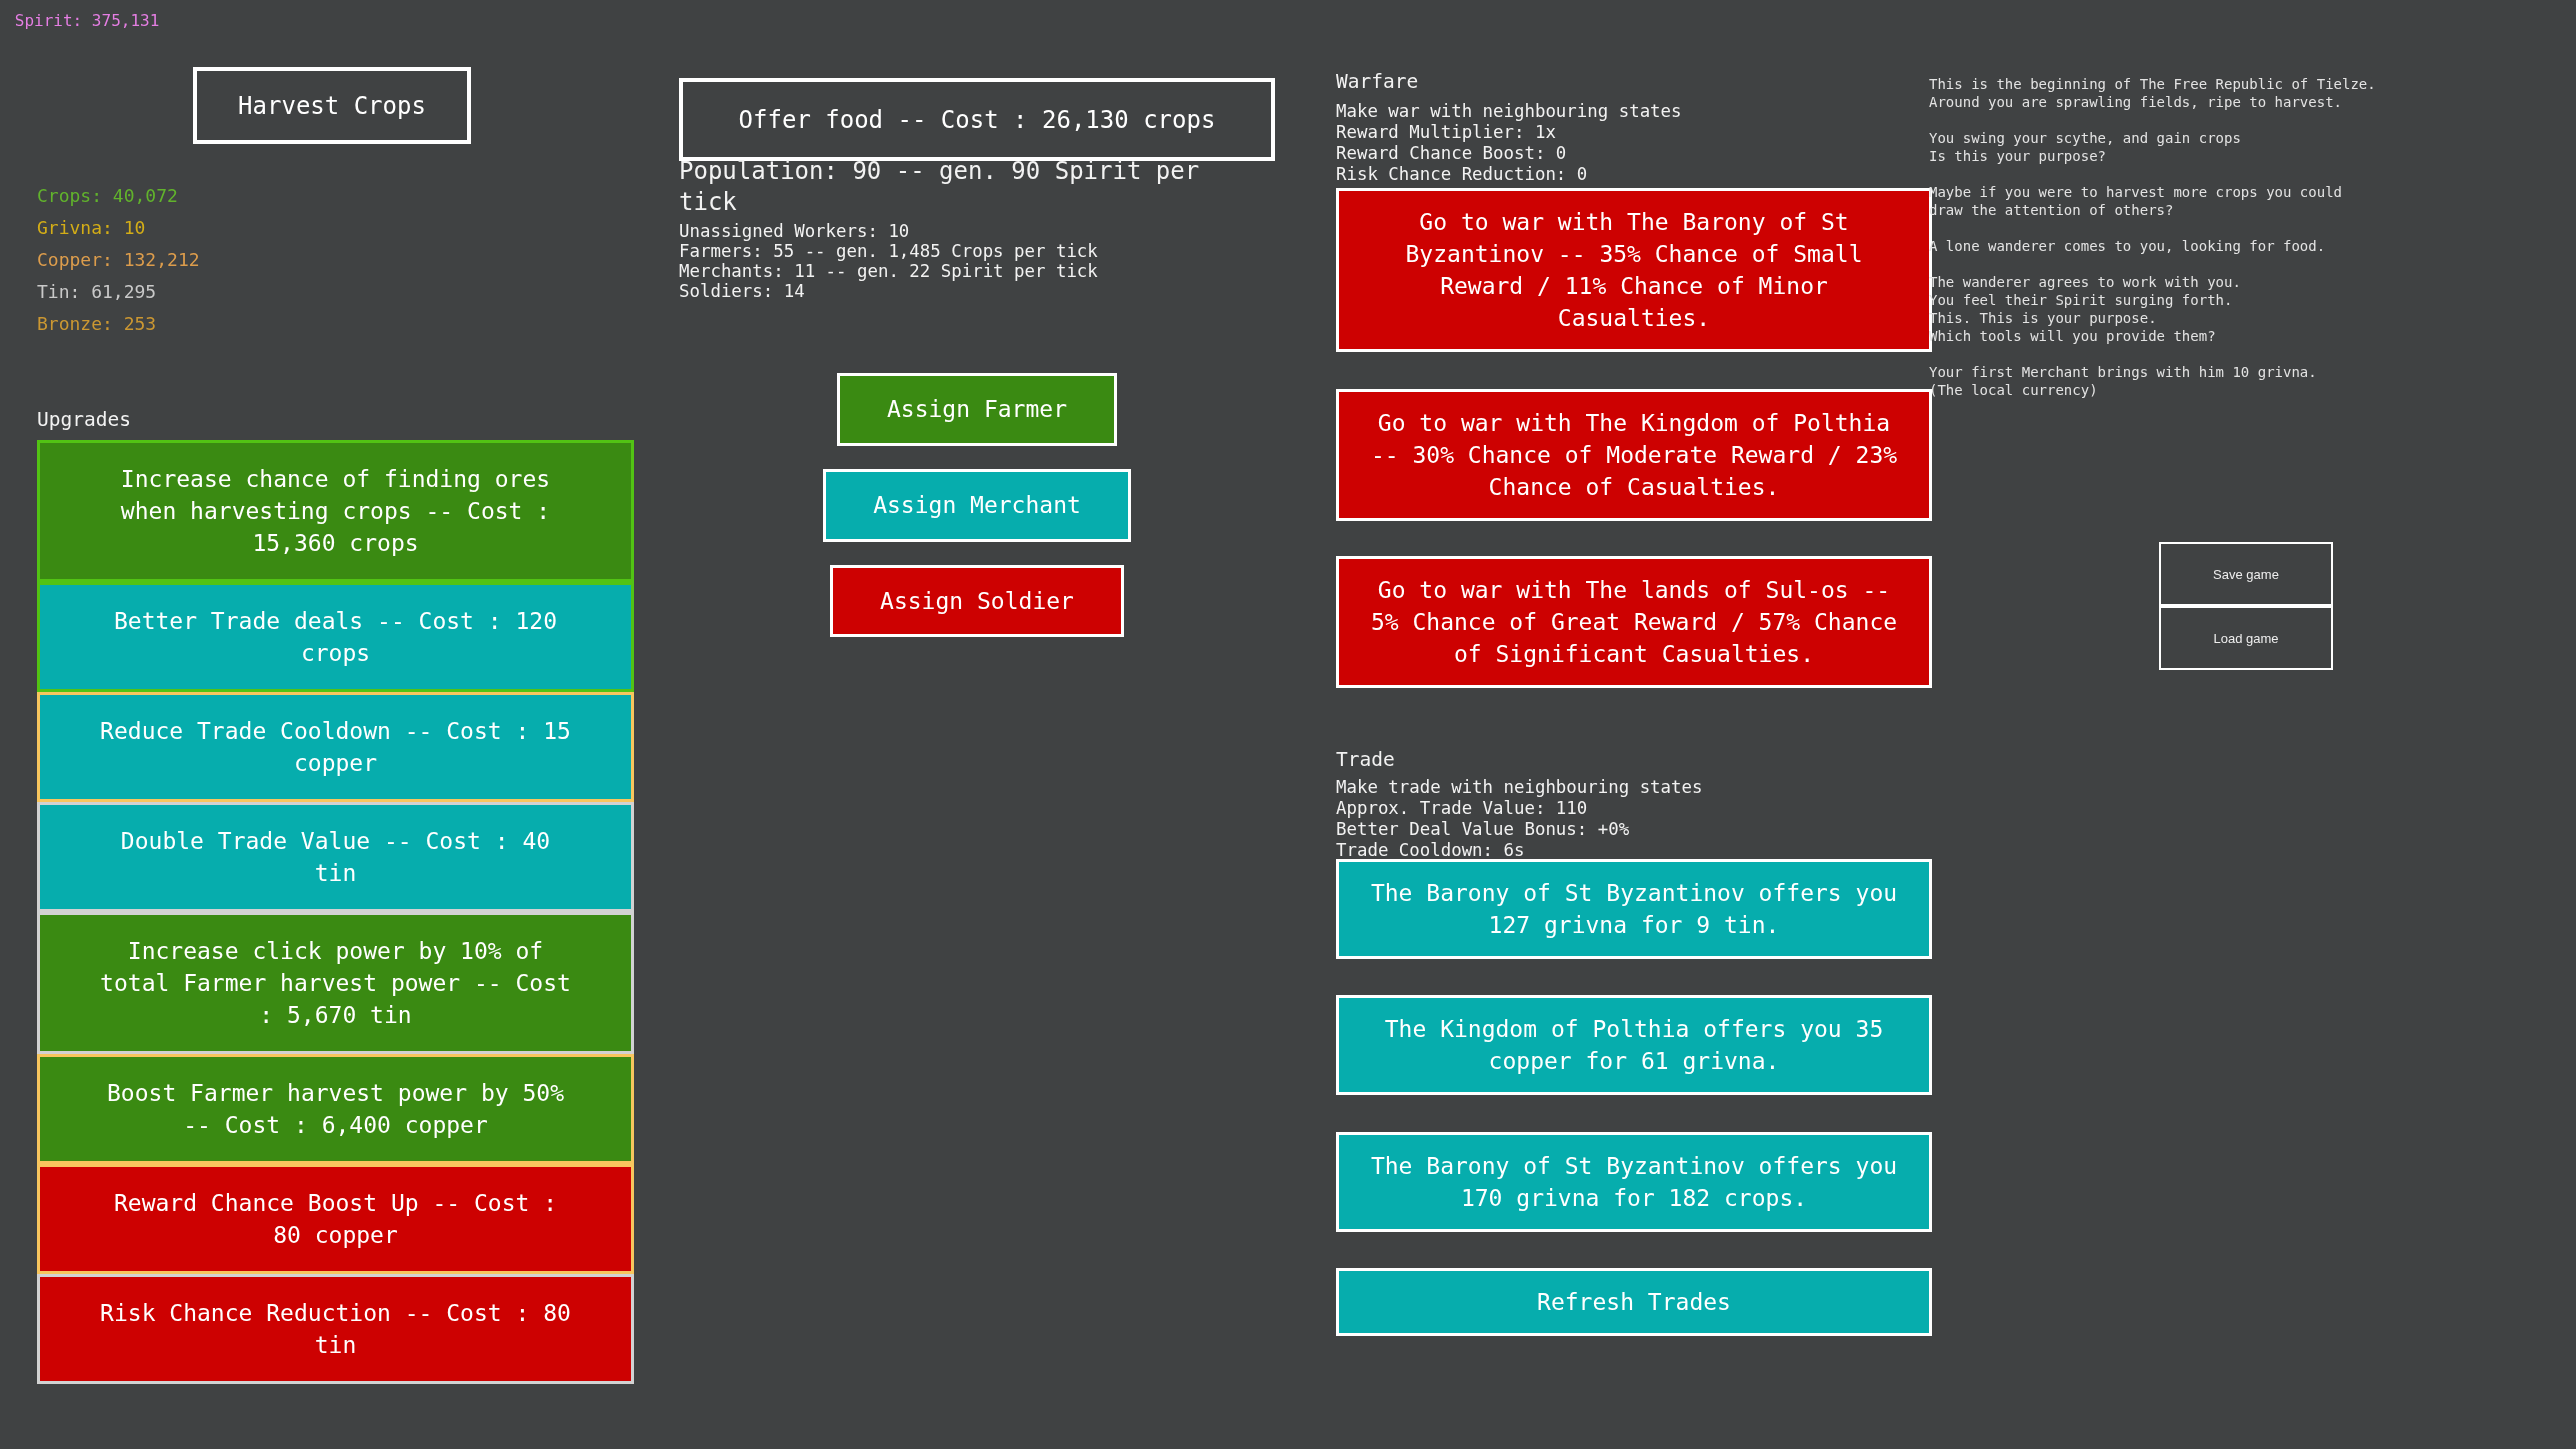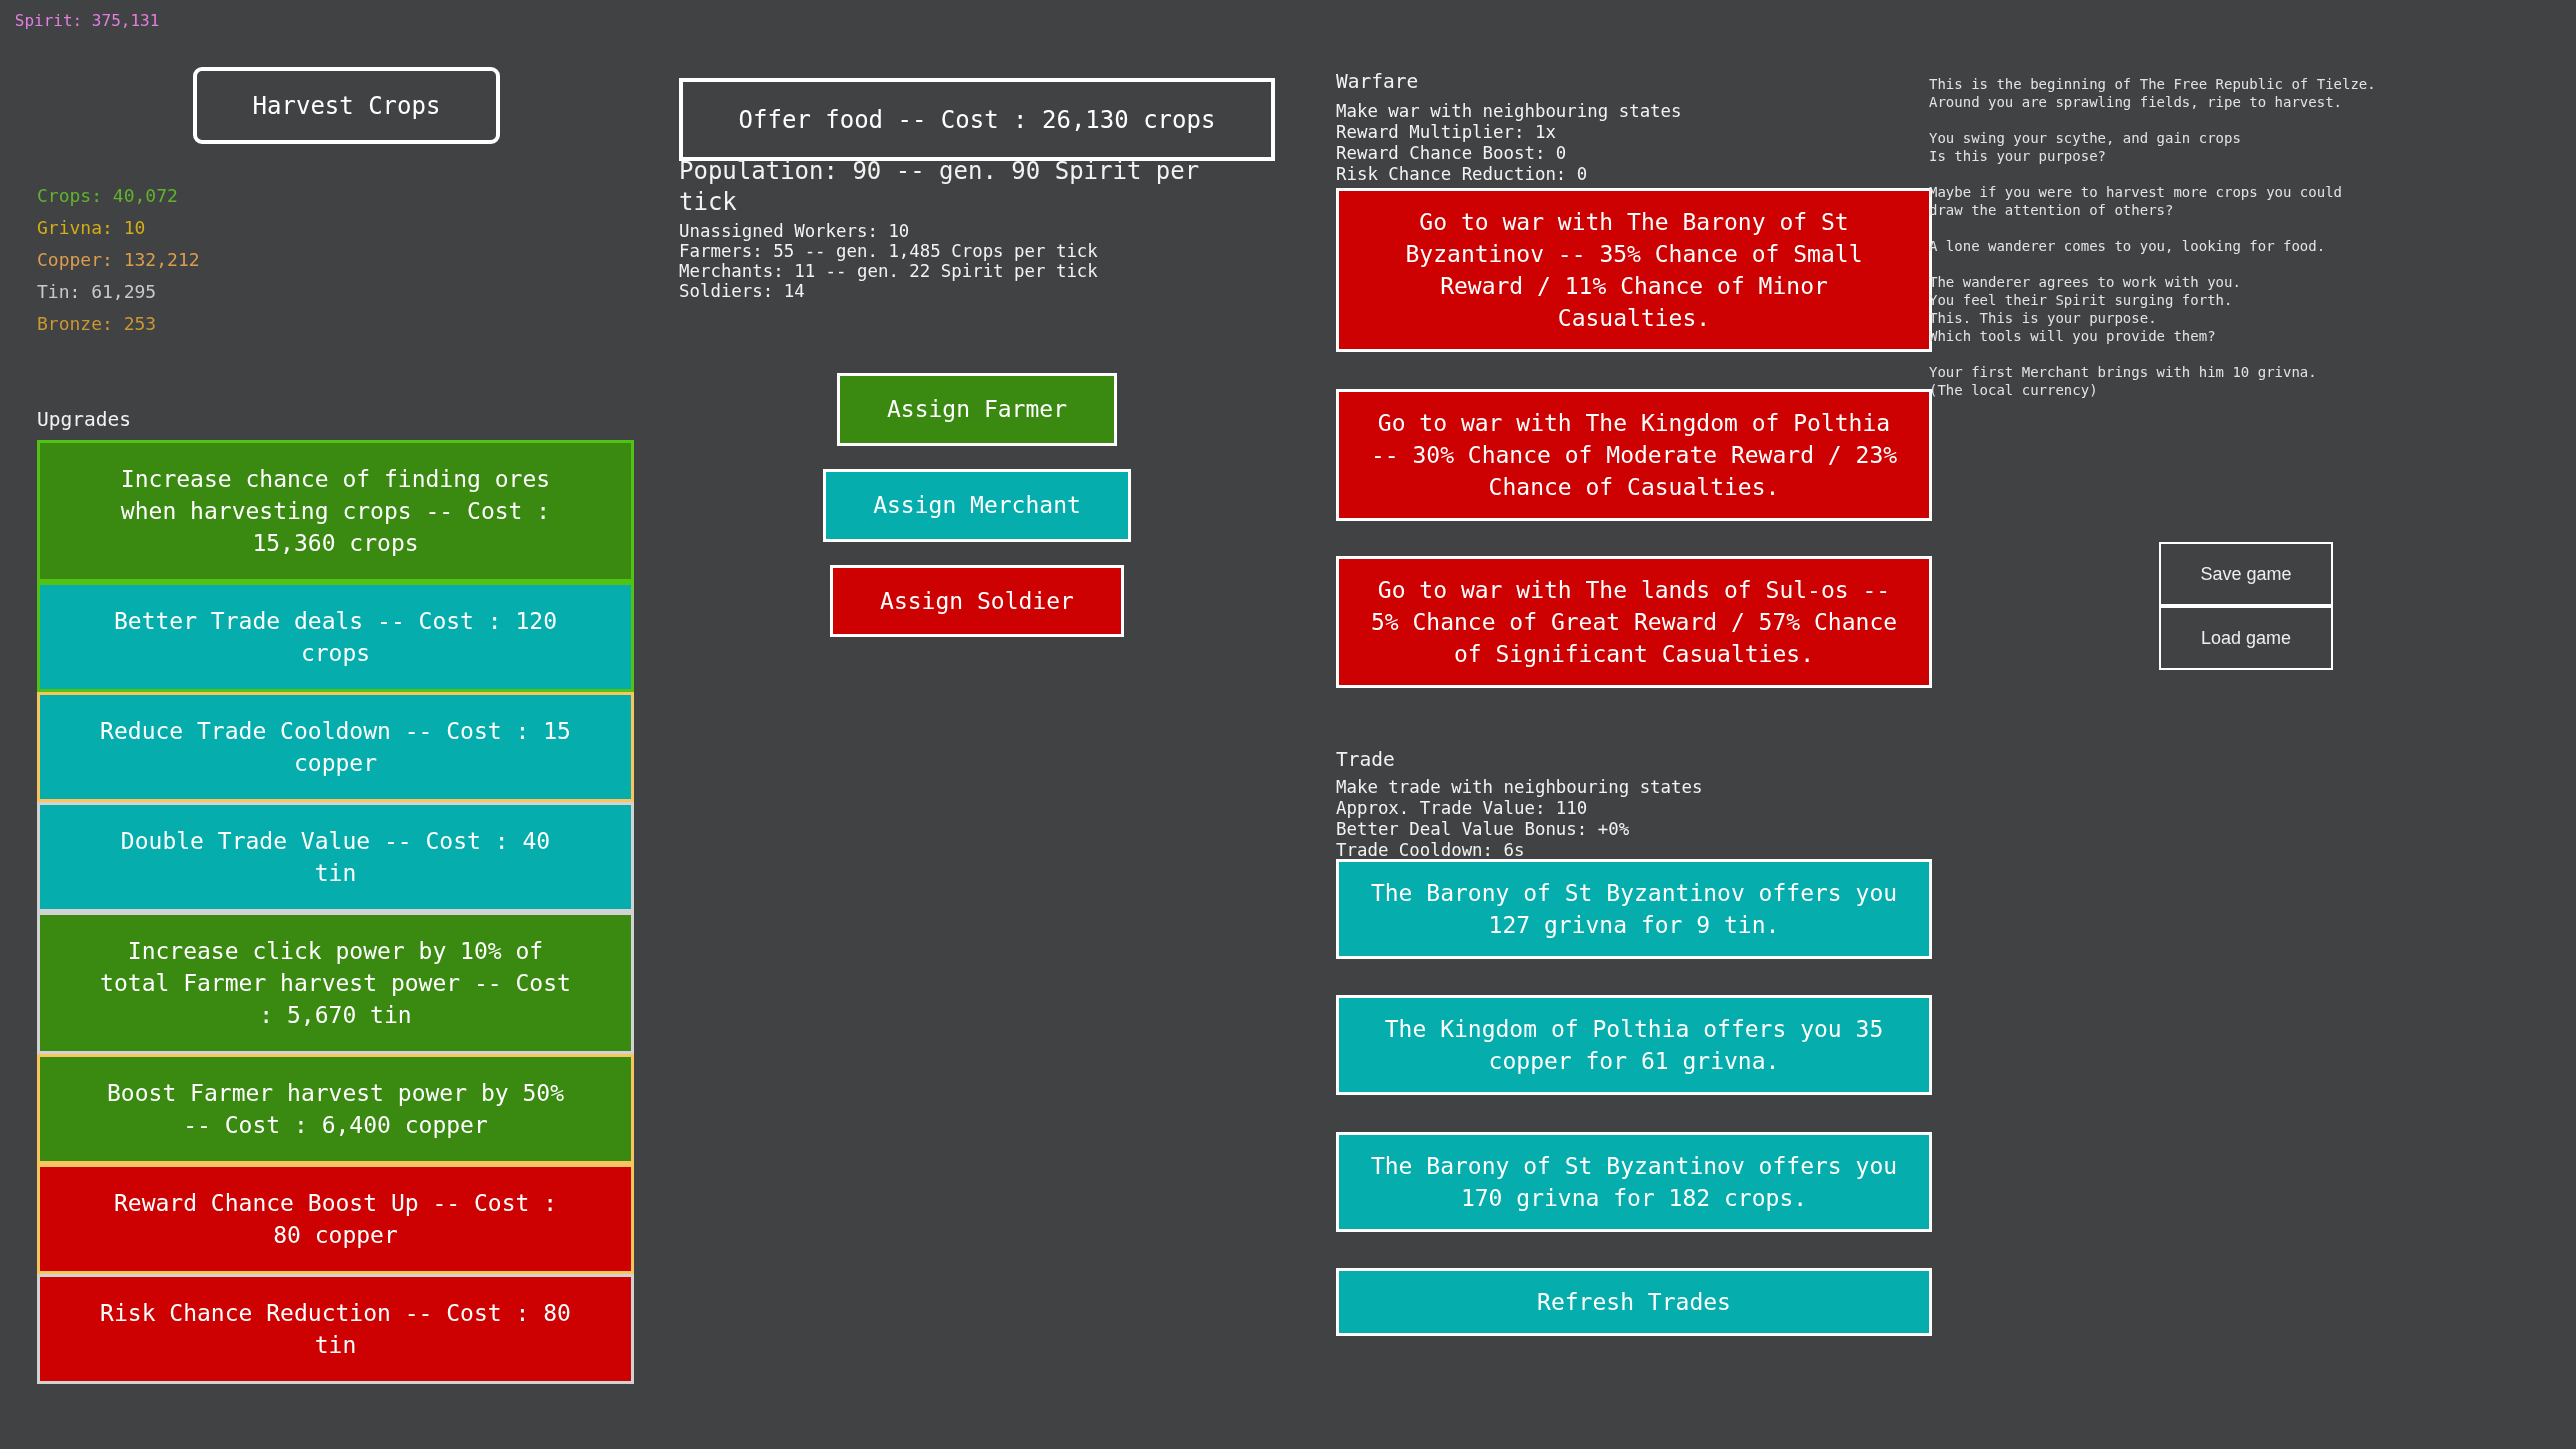--- a/index.html
+++ b/index.html
@@ -16,21 +16,21 @@
   .btn{
     display:flex;align-items:center;justify-content:center;
     text-align:center;box-sizing:border-box;
     background:transparent;color:#ffffff;
     font-family:inherit;line-height:32px;
     cursor:pointer;
   }
   .outline{border:4px solid #ffffff;font-size:24px;}
   
   .spirit{left:14.8px;top:10.7px;font-size:16px;color:#e57ee3;white-space:nowrap;}
-  .harvest{left:193px;top:67px;width:307px;height:77px;border-radius:9px;}
+  .harvest{left:193px;top:67px;width:278px;height:77px;}
   .resources{left:37px;top:180px;font-size:18px;line-height:32px;white-space:nowrap;}
   .res-crops{color:#61b32c;}
   .res-grivna{color:#d3ad17;}
   .res-copper{color:#dd9d4c;}
   .res-tin{color:#c9c9c9;}
   .res-bronze{color:#cb9732;}
   .section-title{font-size:19.5px;color:#f2f2f2;}
   .upgrades-title{left:37px;top:408px;}
   .upgrade-list{left:37px;top:440px;width:509px;}
   .upg{
@@ -73,21 +73,21 @@
   .offer-3{top:1132px;}
   .refresh{top:1268px;}
   
   .story{left:1929px;top:75px;font-size:14px;line-height:18px;color:#e3e3e3;}
   .story p{margin:0 0 18px 0;white-space:pre-line;}
   .sysbtns{left:2159px;top:542px;display:flex;flex-direction:column;}
   .sysbtn{
     width:174px;height:64px;box-sizing:border-box;
     border:2px solid #ffffff;background:transparent;
     color:#eeeeee;font-family:"Liberation Sans", sans-serif;
-    font-size:18px;display:flex;align-items:center;justify-content:center;
+    font-size:13px;display:flex;align-items:center;justify-content:center;
     cursor:pointer;
   }
 </style>
 </head>
 <body>
 
 <div class="abs spirit">Spirit: 375,131</div>
 
 <button class="abs btn outline harvest">Harvest Crops</button>
 

